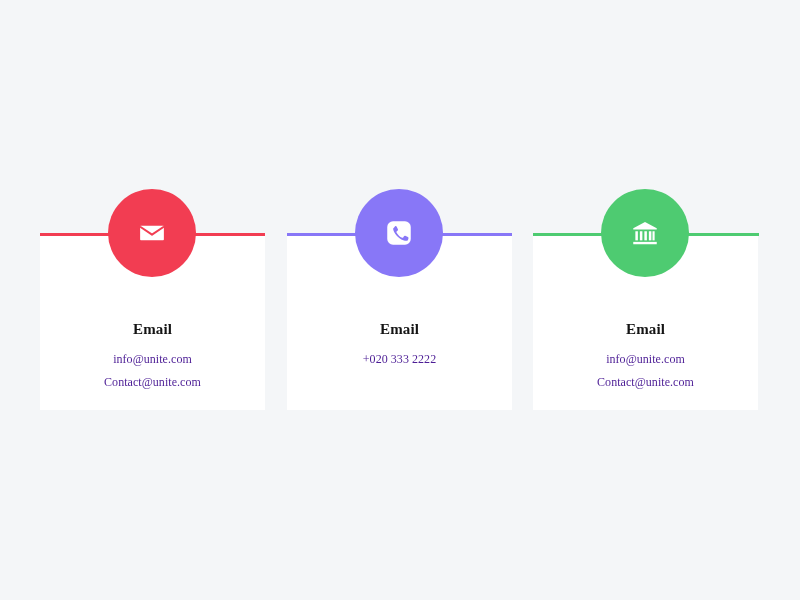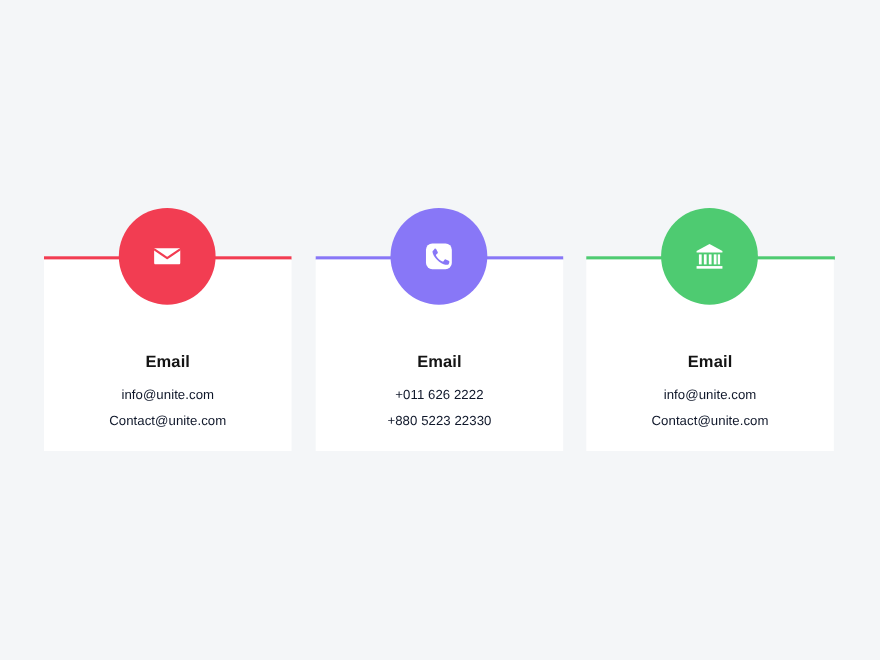--- a/index.html
+++ b/index.html
@@ -15,20 +15,21 @@
     background: #f4f6f8;
     font-family: "Liberation Sans", sans-serif;
     -webkit-font-smoothing: antialiased;
   }
 
   .board {
     position: relative;
     width: 800px;
     height: 600px;
     background: #f4f6f8;
+    font-family: Liberation Serif, serif;
   }
 
   .cards-row {
     position: absolute;
     left: 0;
     top: 0;
     width: 800px;
     height: 600px;
   }
 
@@ -85,21 +86,21 @@
     font-size: 15px;
     font-weight: bold;
     color: #141414;
     letter-spacing: 0.1px;
     line-height: 19px;
     margin-bottom: 9px;
   }
 
   .card-line {
     font-size: 12px;
-    color: #0f172a;
+    color: #4c1d95;
     line-height: 23px;
     letter-spacing: 0.05px;
   }
 </style>
 </head>
 <body>
 
 <div class="board">
   <div class="cards-row">
 
@@ -120,22 +121,21 @@
           <path fill="none" stroke="#f23d52" stroke-width="1.6" stroke-linecap="round" stroke-linejoin="round" d="M2.9 7.2L12 13.3l9.1-6.1"></path>
         </svg>
       </span>
     </div>
 
     <div class="accent-line accent-line-2" style="background:#8877f7"></div>
 
     <div class="card card-2">
       <div class="card-body">
         <div class="card-title">Email</div>
-        <div class="card-line">+011 626 2222</div>
-        <div class="card-line">+880 5223 22330</div>
+        <div class="card-line">+020 333 2222</div>
       </div>
     </div>
 
     <div class="badge badge-2" style="background:#8877f7">
       <span>
         <svg width="30" height="30" viewBox="0 0 24 24" aria-hidden="true">
           <rect x="2.6" y="2.6" width="18.8" height="18.8" rx="4.6" fill="#ffffff"></rect>
           <path fill="#8877f7" d="M9.05 6.4c0.42-0.1 0.84 0.09 1.03 0.47l1.06 2.06c0.18 0.35 0.1 0.77-0.19 1.03l-0.88 0.79c-0.2 0.18-0.26 0.46-0.15 0.7 0.44 0.95 1.24 2.03 2.25 2.87 0.98 0.82 1.9 1.27 2.52 1.46 0.25 0.08 0.52-0.02 0.66-0.24l0.6-0.93c0.23-0.36 0.68-0.5 1.07-0.33l2.08 0.93c0.4 0.18 0.61 0.62 0.49 1.04l-0.33 1.15c-0.12 0.4-0.46 0.7-0.88 0.75-1.13 0.14-3.46-0.06-6.2-2.23C9.4 13.72 8.2 11.55 7.67 10.1c-0.2-0.55-0.3-1.02-0.34-1.35-0.05-0.42 0.19-0.82 0.58-0.98z"></path>
         </svg>
       </span>

